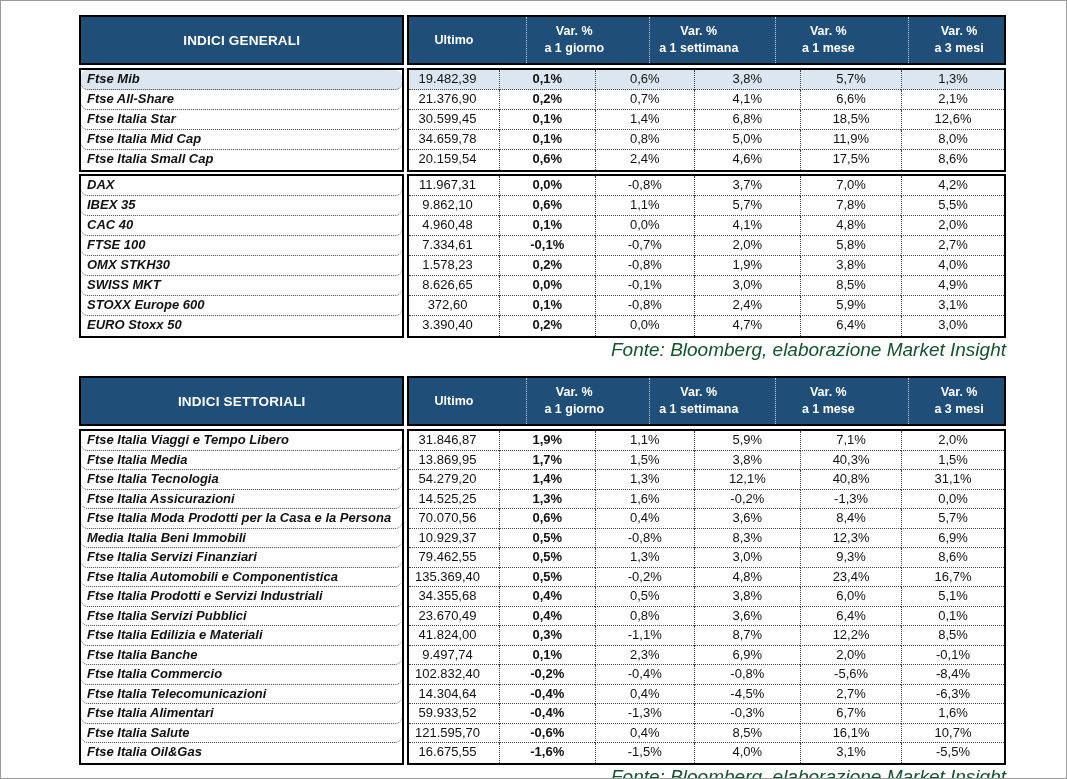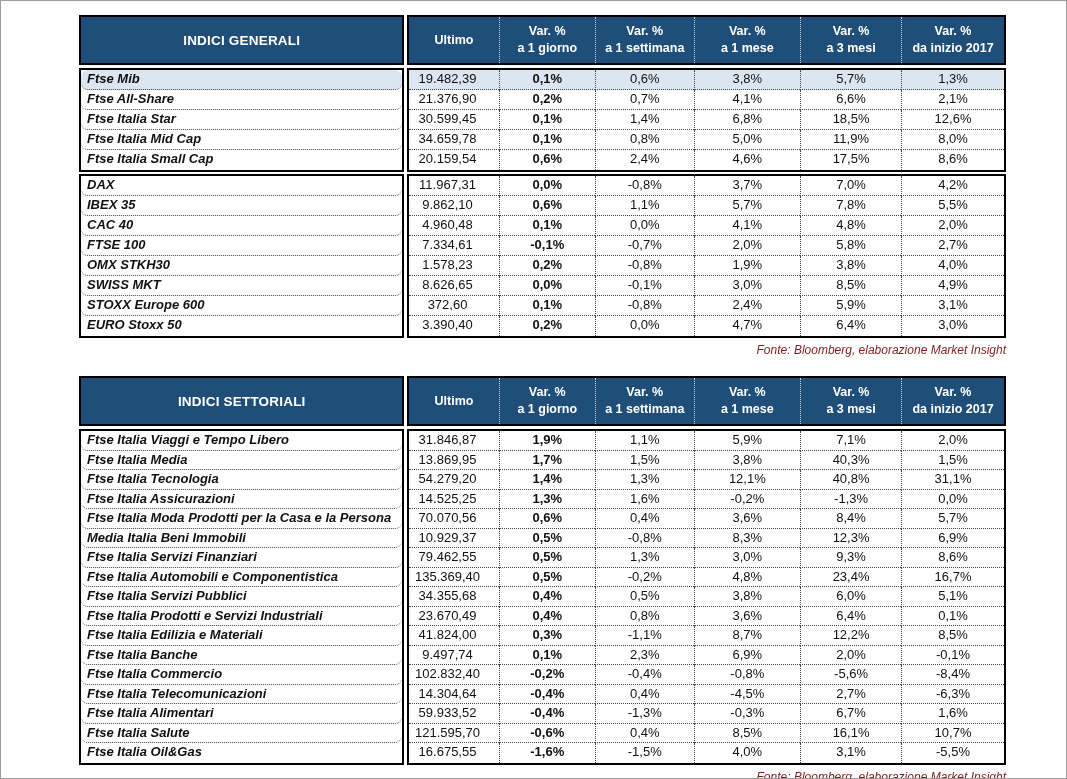--- a/index.html
+++ b/index.html
@@ -40,20 +40,21 @@
 
   
   .hdrbox { background: #1F4E79; height: 50px; }
   .names.hdrbox { align-items: center; justify-content: center; }
   .title-text {
     color: #fff; font-weight: bold; font-size: 13.5px; letter-spacing: .2px;
   }
   .vals.hdrbox {
     display: grid;
     grid-template-columns: 15% 16.2% 16.6% 17.9% 17% 17.3%;
+    gap: 27px;
   }
   .hcell {
     display: flex; flex-direction: column;
     align-items: center; justify-content: center;
     color: #fff; font-weight: bold; font-size: 12.5px; line-height: 17px;
     text-align: center;
   }
   .hcell + .hcell { border-left: 1px dotted rgba(255,255,255,.75); }
 
   
@@ -83,22 +84,22 @@
   .t2 .ncell, .t2 .vrow { height: 19.5px; }
   .t2 .ncell, .t2 .vcell { line-height: 17.5px; }
 
   .hl { background: #DCE6F1; }
 
   .src {
     width: 940px;
     margin-top: 3px;
     text-align: right;
     font-style: italic;
-    font-size: 12px;
-    color: #7f1d1d;
+    font-size: 19px;
+    color: #14532d;
     height: 18px; line-height: 18px;
   }
   .market-table.second { margin-top: 17px; }
 </style>
 </head>
 <body>
 
 <div class="page">
 
   <section class="market-table first t1">
@@ -301,22 +302,22 @@
         <div class="group">
           <div class="names">
             <div class="ncell">Ftse Italia Viaggi e Tempo Libero</div>
             <div class="ncell">Ftse Italia Media</div>
             <div class="ncell">Ftse Italia Tecnologia</div>
             <div class="ncell">Ftse Italia Assicurazioni</div>
             <div class="ncell">Ftse Italia Moda Prodotti per la Casa e la Persona</div>
             <div class="ncell">Media Italia Beni Immobili</div>
             <div class="ncell">Ftse Italia Servizi Finanziari</div>
             <div class="ncell">Ftse Italia Automobili e Componentistica</div>
+            <div class="ncell">Ftse Italia Prodotti e Servizi Industriali</div>
             <div class="ncell">Ftse Italia Servizi Pubblici</div>
-            <div class="ncell">Ftse Italia Prodotti e Servizi Industriali</div>
             <div class="ncell">Ftse Italia Edilizia e Materiali</div>
             <div class="ncell">Ftse Italia Banche</div>
             <div class="ncell">Ftse Italia Commercio</div>
             <div class="ncell">Ftse Italia Telecomunicazioni</div>
             <div class="ncell">Ftse Italia Alimentari</div>
             <div class="ncell">Ftse Italia Salute</div>
             <div class="ncell">Ftse Italia Oil&amp;Gas</div>
           </div>
           <div class="vals">
             <div class="vrow">

